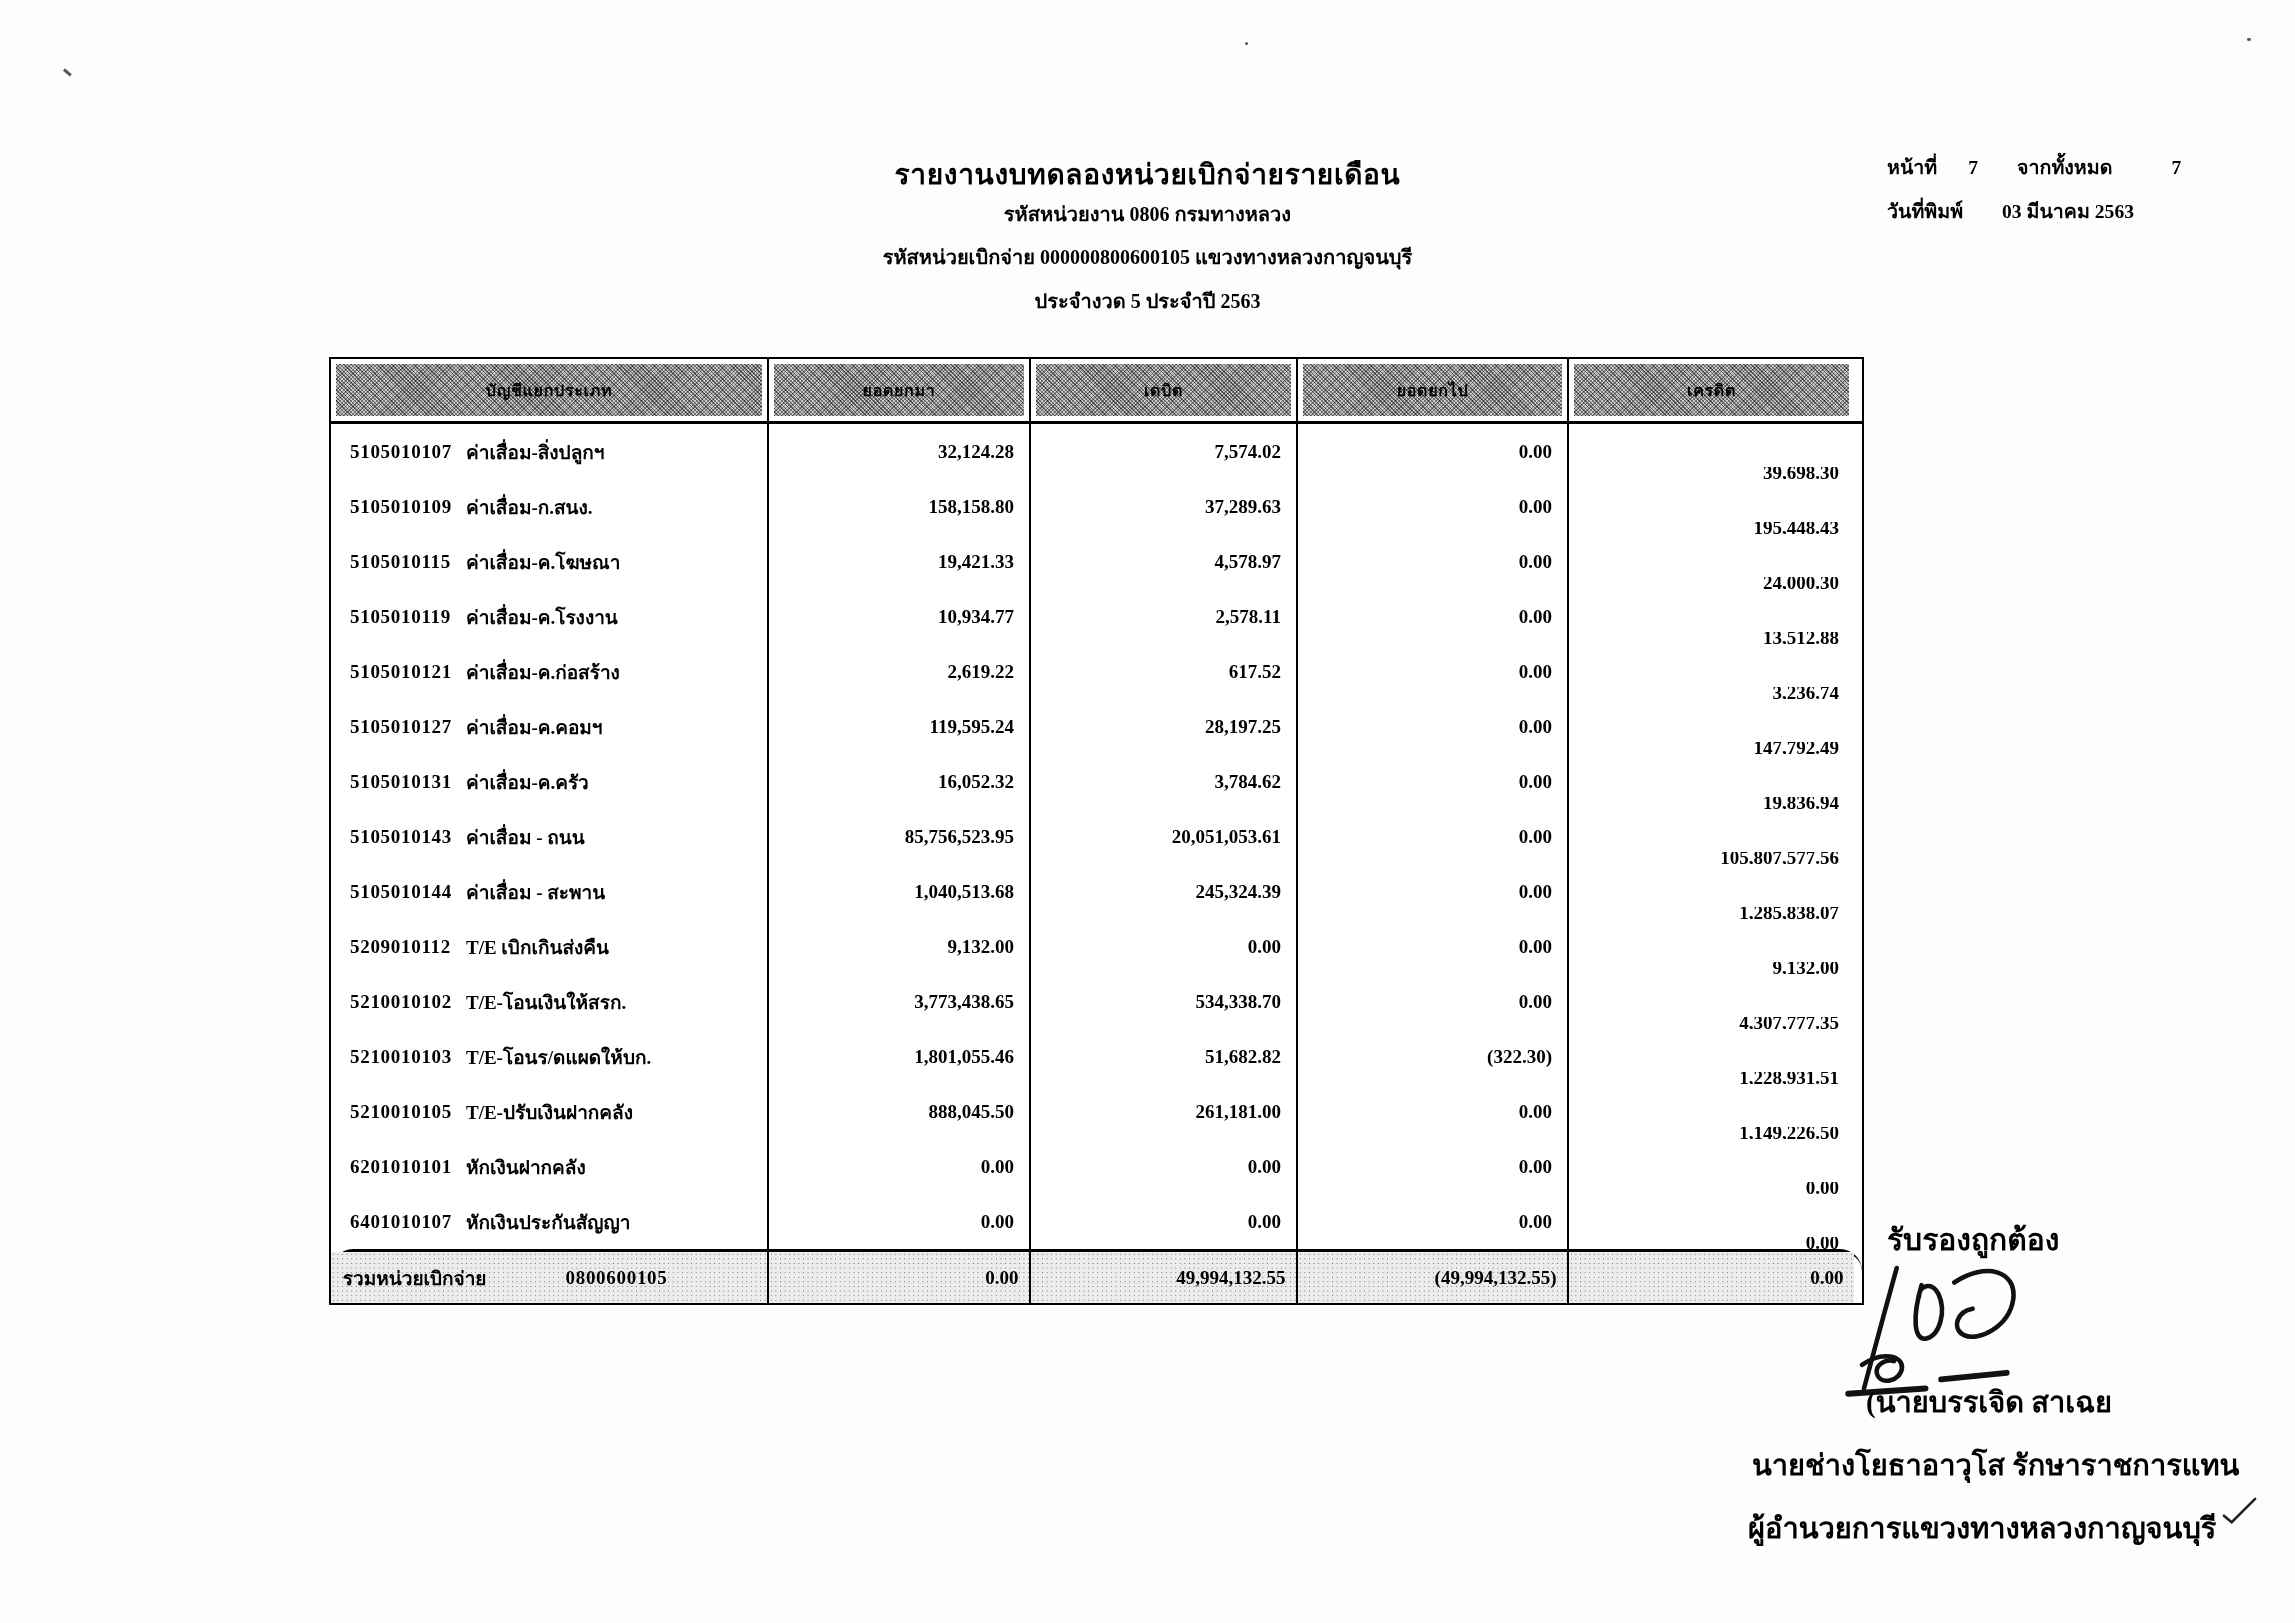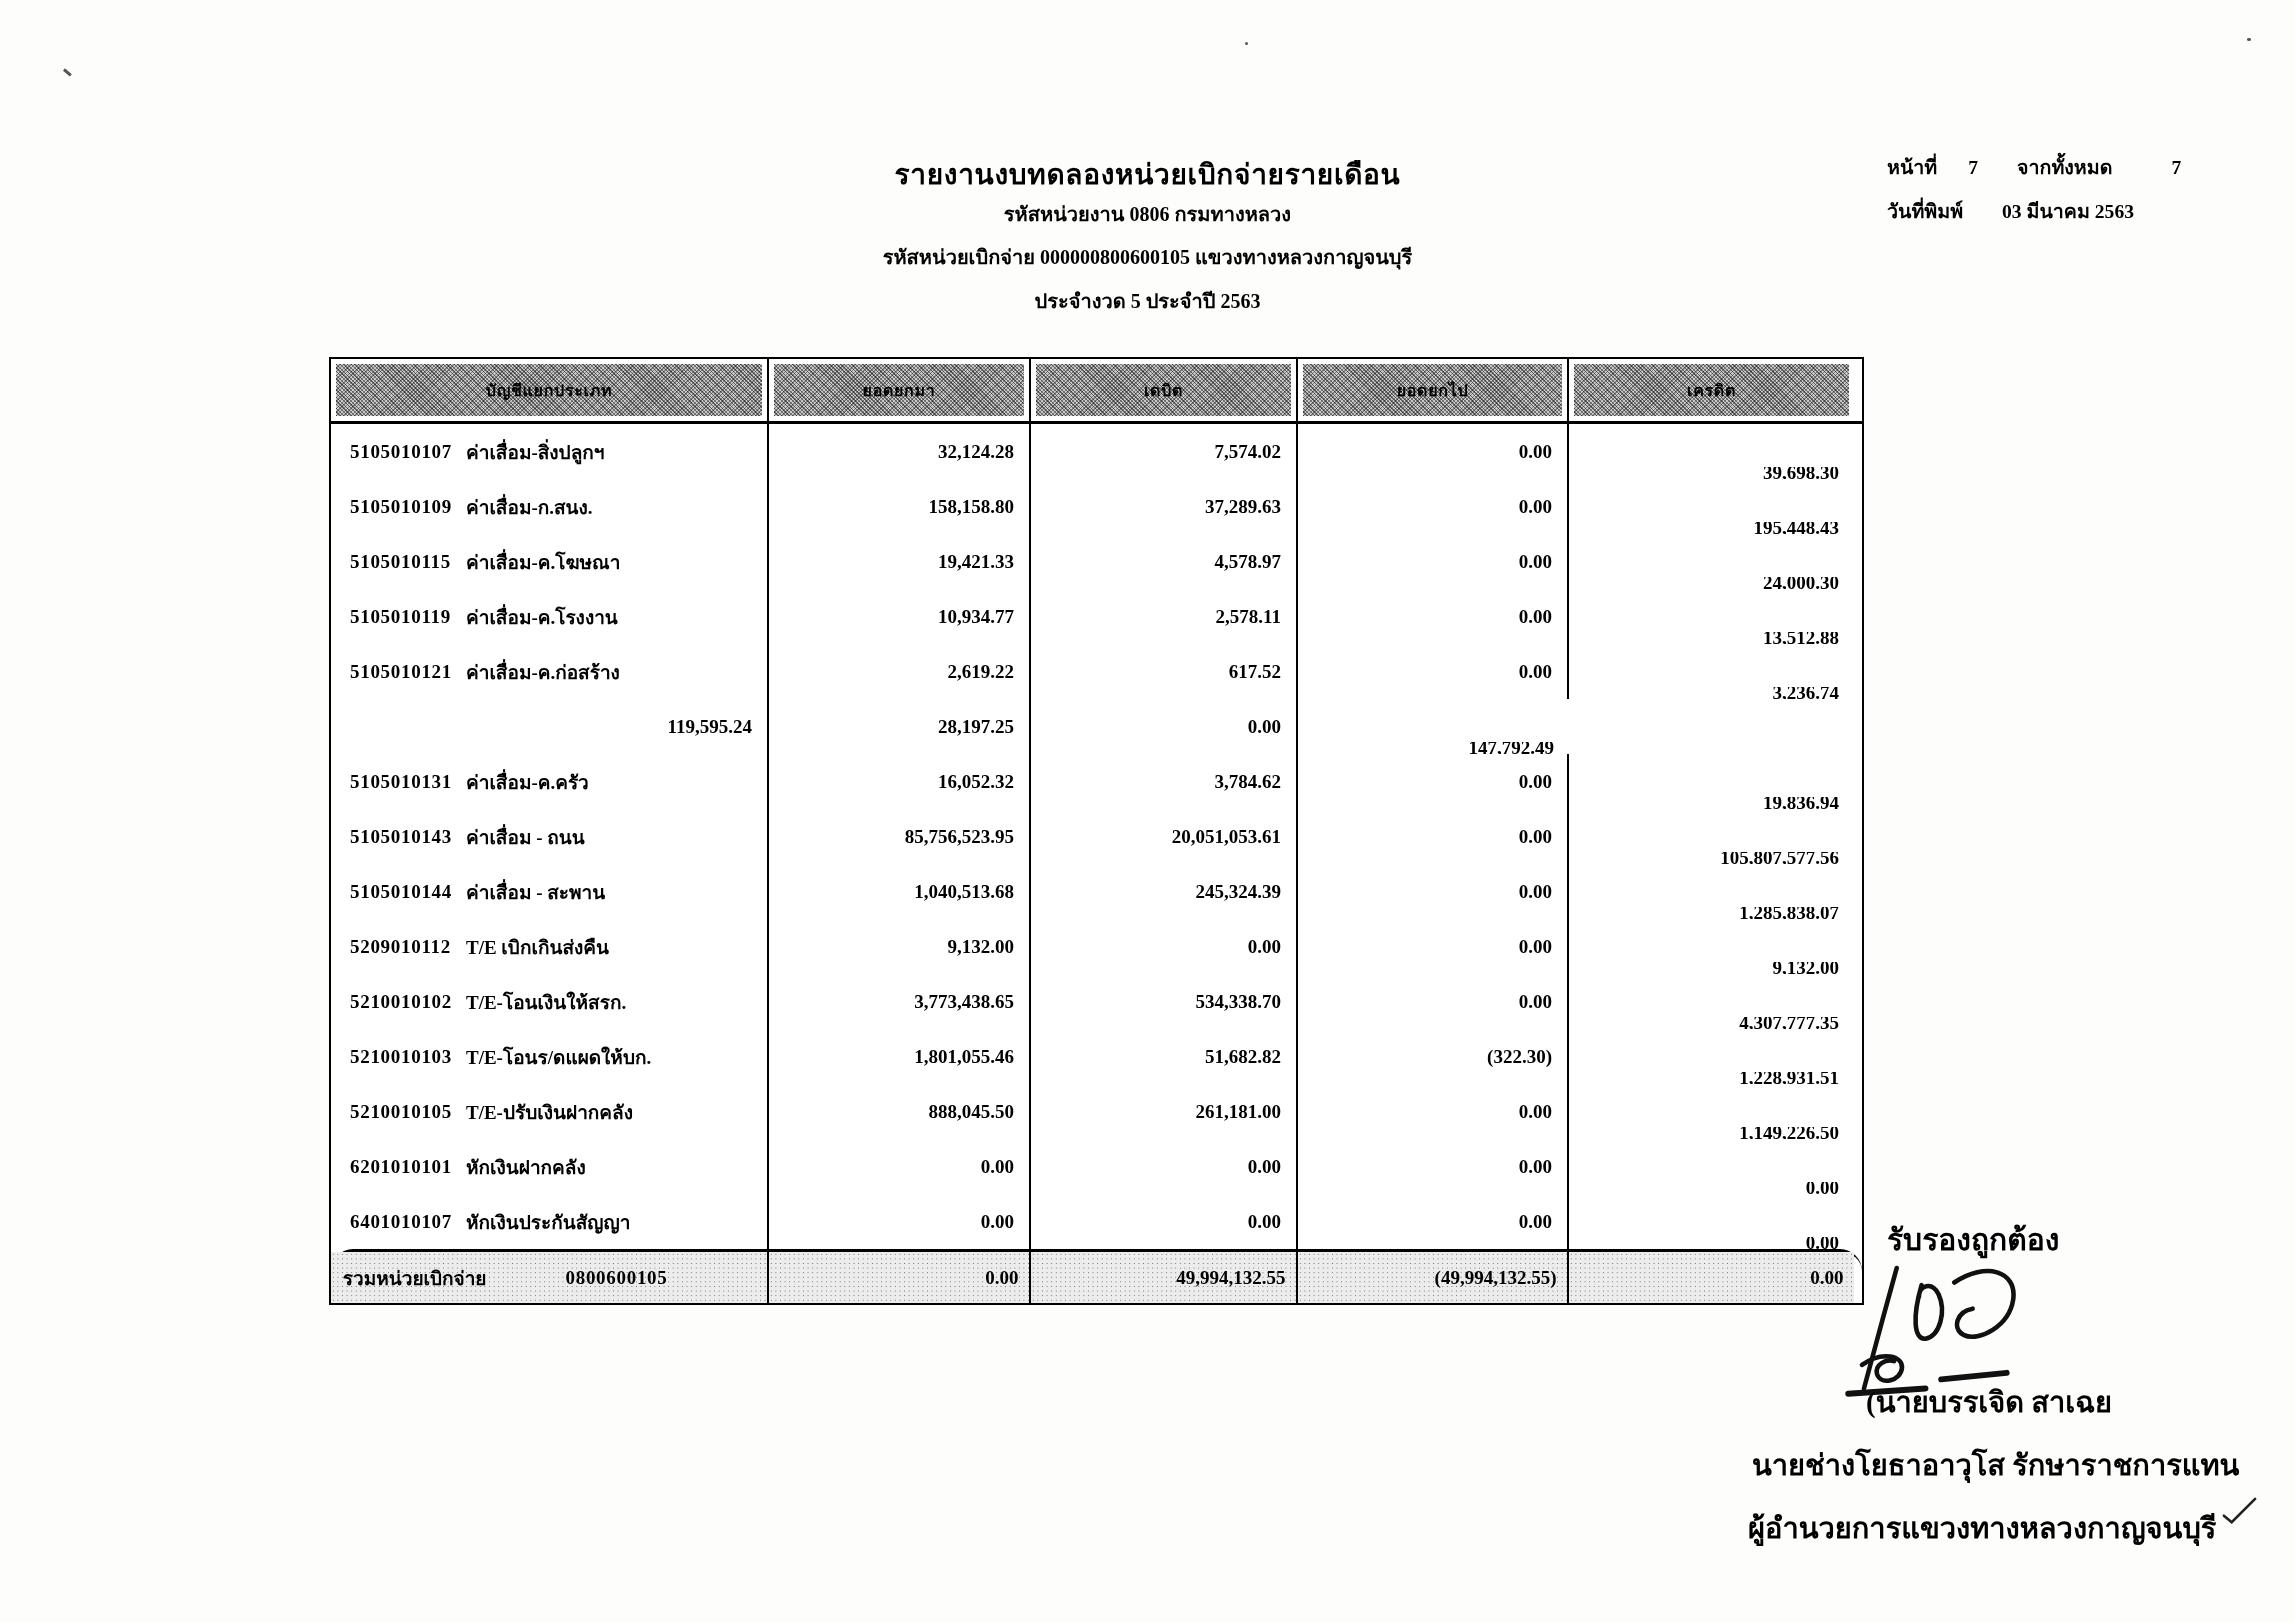--- a/index.html
+++ b/index.html
@@ -147,20 +147,24 @@
           <div class="c-acct">
             <span class="acct-code">5105010121</span>
             <span class="acct-name">ค่าเสื่อม-ค.ก่อสร้าง</span>
           </div>
           <div class="c-num">2,619.22</div>
           <div class="c-num">617.52</div>
           <div class="c-num">0.00</div>
           <div class="c-num">3,236.74</div>
         </div>
         <div class="trow grid5">
+          <div class="c-acct">
+            <span class="acct-code">5105010127</span>
+            <span class="acct-name">ค่าเสื่อม-ค.คอมฯ</span>
+          </div>
           <div class="c-num">119,595.24</div>
           <div class="c-num">28,197.25</div>
           <div class="c-num">0.00</div>
           <div class="c-num">147,792.49</div>
         </div>
         <div class="trow grid5">
           <div class="c-acct">
             <span class="acct-code">5105010131</span>
             <span class="acct-name">ค่าเสื่อม-ค.ครัว</span>
           </div>

